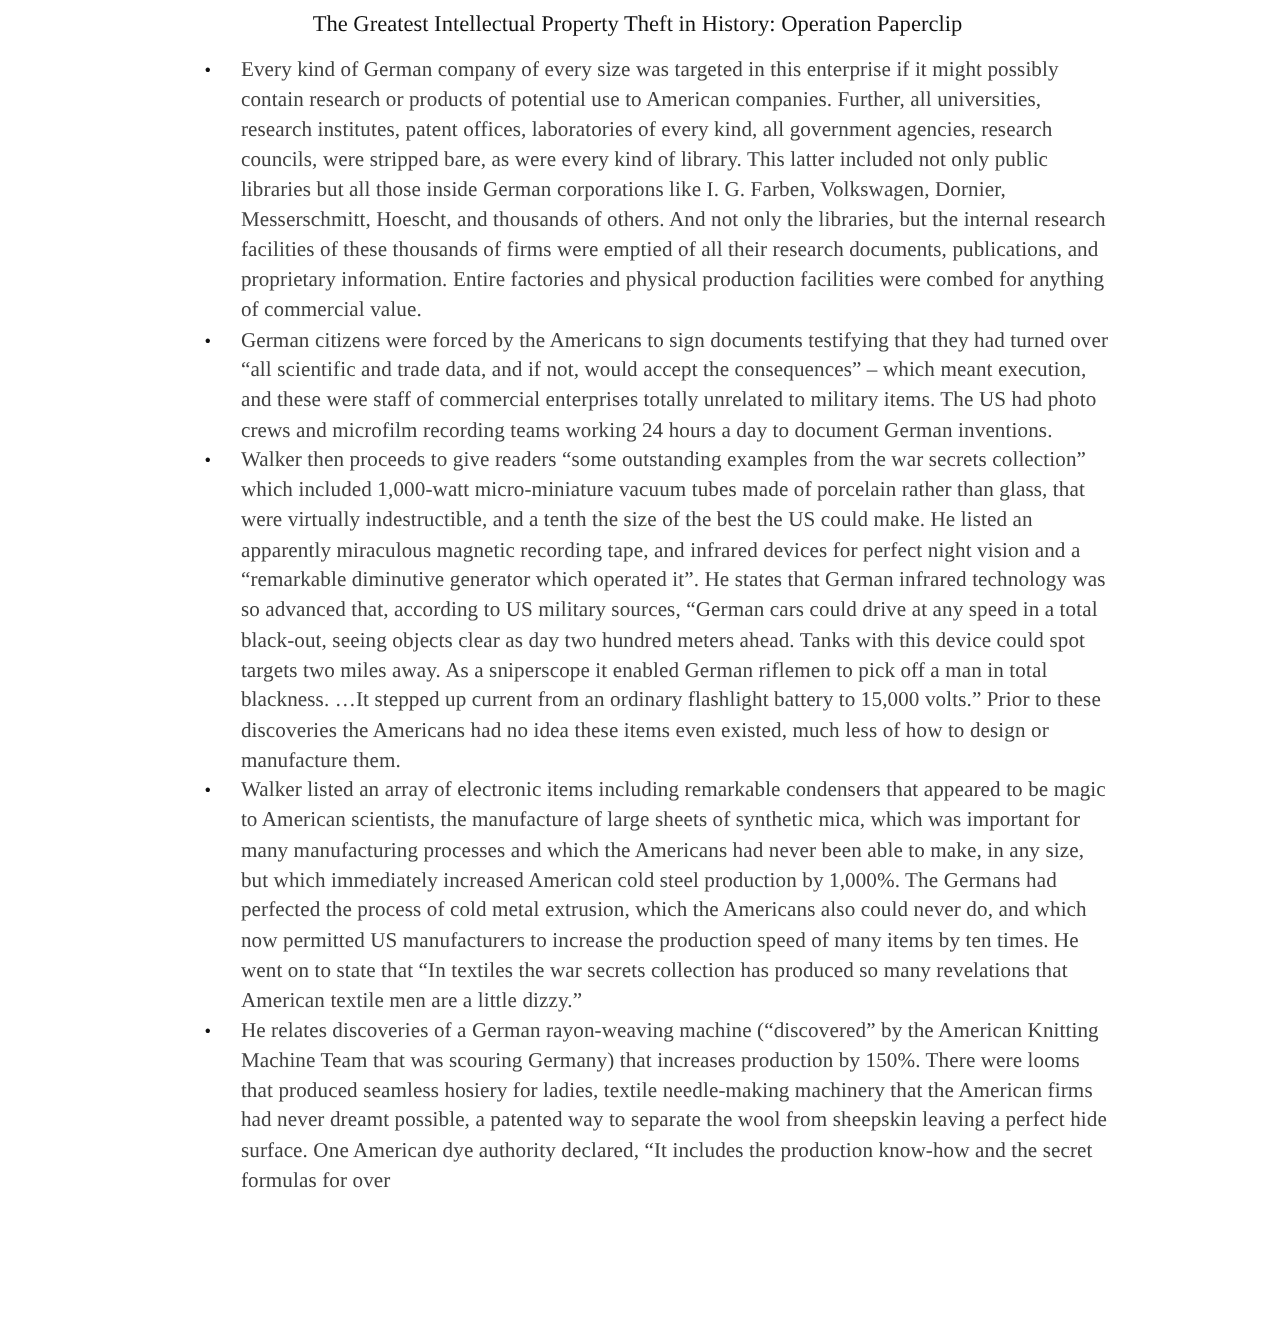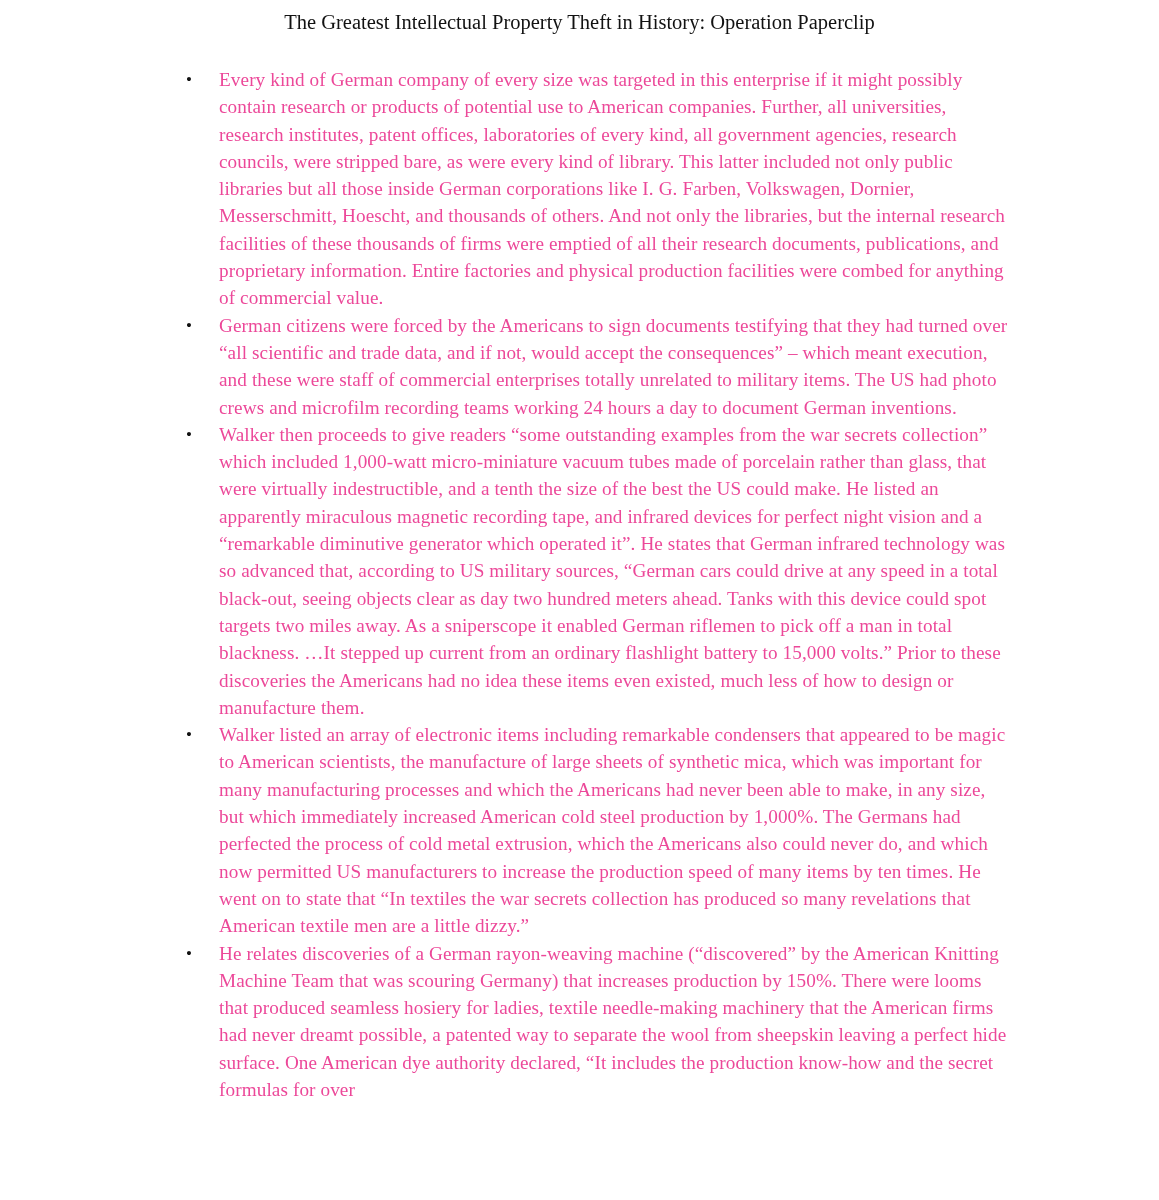--- a/index.html
+++ b/index.html
@@ -17,21 +17,21 @@
     font-family: "Liberation Serif", "DejaVu Serif", serif;
     padding-top: 8px;
     overflow: hidden;
   }
   .title {
     text-align: center;
     font-size: 20.5px;
     line-height: 28px;
     font-weight: 400;
     color: #121212;
-    margin-bottom: 30px;
+    margin-bottom: 14px;
   }
   .bullet-list {
     list-style: none;
     padding-left: 186px;
     padding-right: 150px;
   }
   .bullet-item {
     display: flex;
     align-items: flex-start;
   }
@@ -41,21 +41,21 @@
     font-size: 17px;
     line-height: 27.3px;
     color: #111111;
   }
   .bullet-text {
     flex: 1 1 auto;
     max-width: 792px;
     font-size: 19.2px;
     line-height: 27.3px;
     letter-spacing: 0.1px;
-    color: #ec4899;
+    color: #404040;
     text-align: left;
   }
 </style>
 </head>
 <body>
 
 <div class="page">
   <h1 class="title">The Greatest Intellectual Property Theft in History: Operation Paperclip</h1>
   <ul class="bullet-list">
     <li class="bullet-item">

